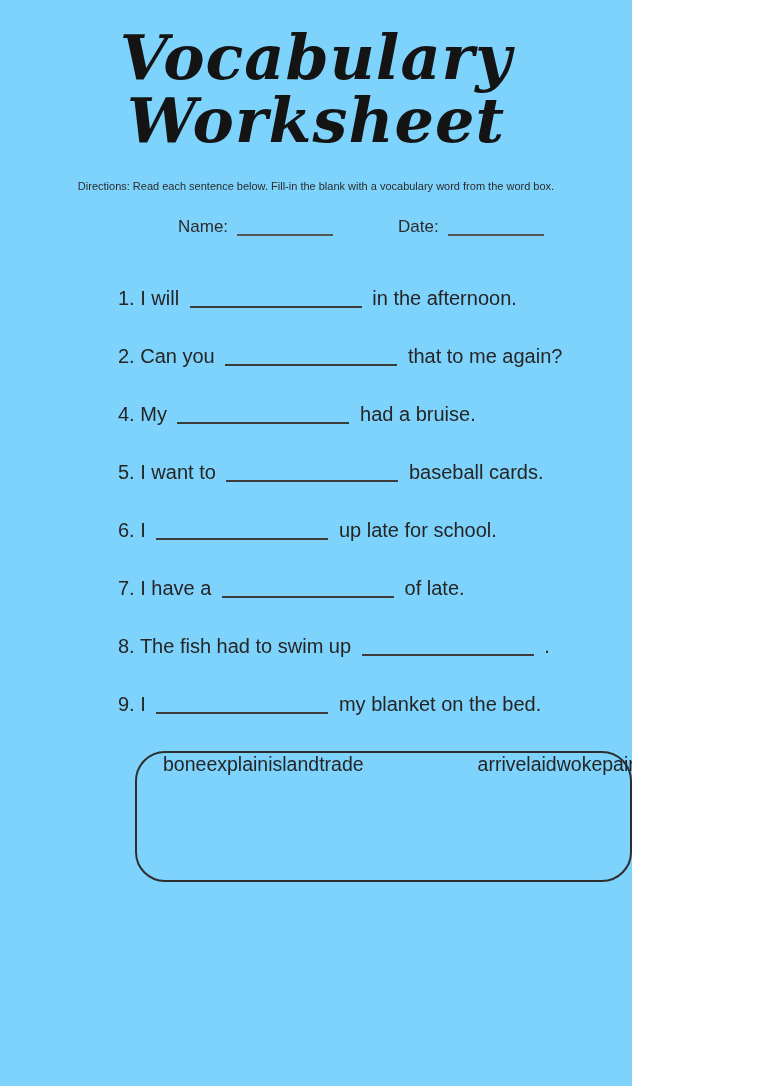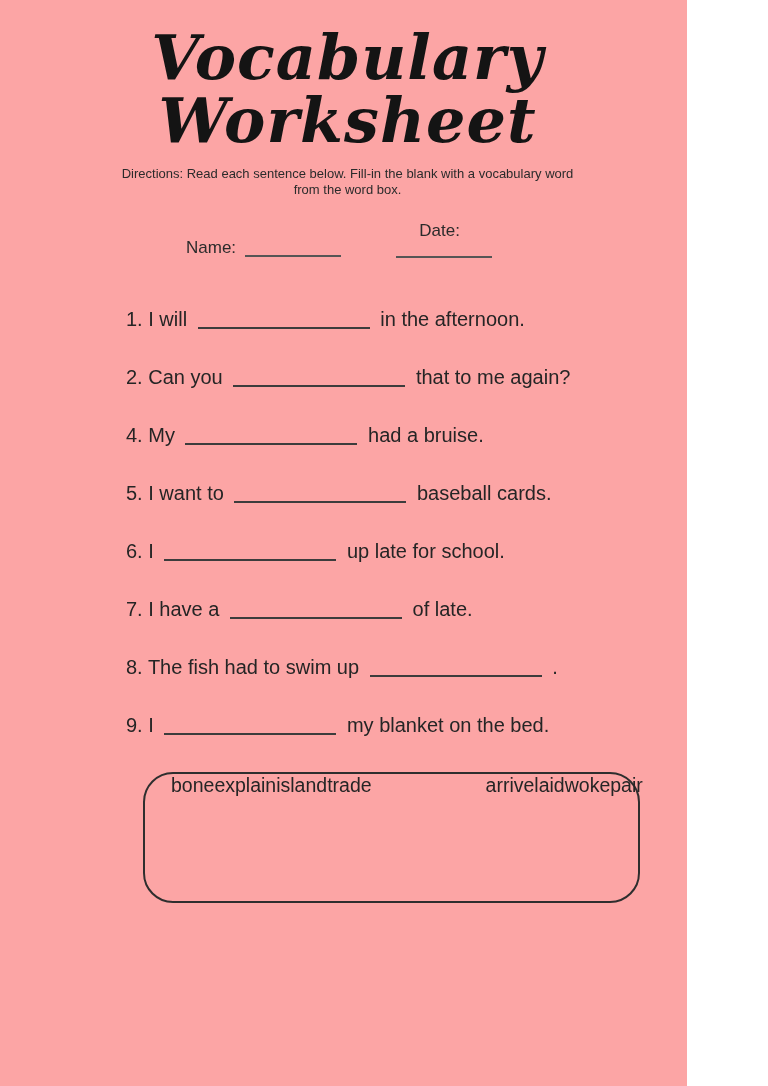--- a/index.html
+++ b/index.html
@@ -1,55 +1,54 @@
 <!DOCTYPE html>
 <html><head>
 <meta charset="utf-8">
 <style>
   * { margin: 0; padding: 0; box-sizing: border-box; }
   html, body { background: #ffffff; }
   .page {
-    width: 687px;
+    width: 632px;
     height: 1086px;
-    background: #fca5a5;
+    background: #7dd3fc;
     position: relative;
     overflow: hidden;
     font-family: "Liberation Sans", sans-serif;
     color: #222222;
-    padding-left: 8px;
   }
   .title {
     text-align: center;
     padding-top: 26px;
     font-family: "DejaVu Serif", serif;
     font-weight: bold;
     font-style: italic;
     font-size: 62px;
     line-height: 1.02;
     color: #141414;
     letter-spacing: 1px;
   }
   .directions {
     width: 480px;
-    margin: 14px auto 0;
+    margin: 28px auto 0;
     text-align: center;
-    font-size: 13px;
+    font-size: 11px;
     line-height: 1.18;
     color: #2b2b2b;
   }
   .name-date {
     display: flex;
     align-items: flex-end;
     padding-left: 178px;
     margin-top: 24px;
     font-size: 17px;
     color: #2b2b2b;
   }
   .nd-group { display: flex; align-items: center; }
-  .nd-group + .nd-group { margin-left: 46px; flex-direction: column; }
+  .nd-group + .nd-group { margin-left: 65px; }
   .nd-line {
     display: inline-block;
     width: 96px;
     height: 1em;
     border-bottom: 2px solid #555555;
     margin-left: 9px;
   }
   .sentences {
     margin-top: 50px;
     padding-left: 118px;

